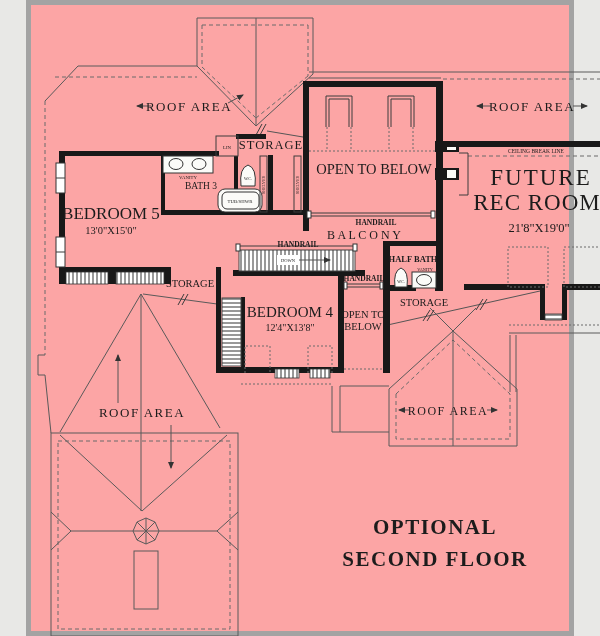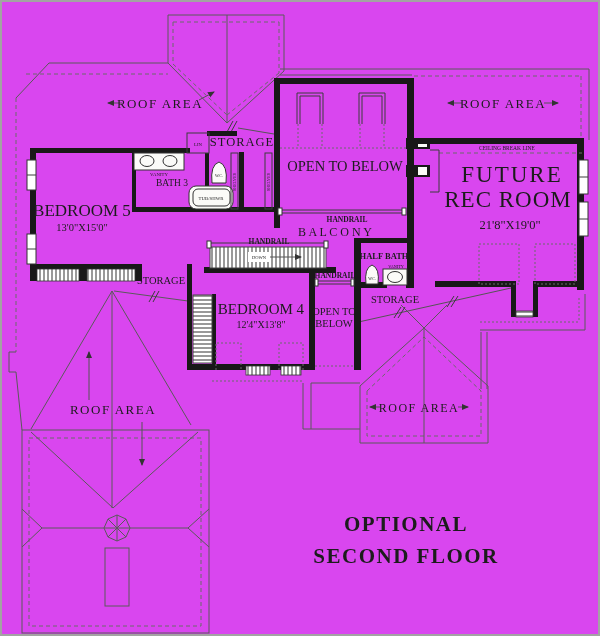--- a/index.html
+++ b/index.html
@@ -1,18 +1,18 @@
 <!DOCTYPE html>
 <html><head>
 <meta charset="utf-8">
 <style>
   html,body{margin:0;padding:0;background:#e8e8e6;}
   .sheet{
-    position:relative;width:600px;height:636px;margin:0 auto;
-    background:#d946ef;border:2px solid #a3a3a3;box-sizing:border-box;
+    position:relative;width:548px;height:636px;margin:0 auto;
+    background:#fca5a5;border:5px solid #a3a3a3;box-sizing:border-box;
     font-family:"Liberation Serif","DejaVu Serif",serif;
   }
   svg{display:block;}
   text{fill:#1c1c1c;font-family:"Liberation Serif","DejaVu Serif",serif;}
   .lbl{text-anchor:middle;}
   .bold{font-weight:bold;}
   .wall{fill:#181818;stroke:none;}
   .thin{stroke:#3c3c3c;stroke-width:1;fill:none;}
   .thin2{stroke:#555;stroke-width:1;fill:none;}
   .roof{stroke:#5a5a5a;stroke-width:1;fill:none;}

